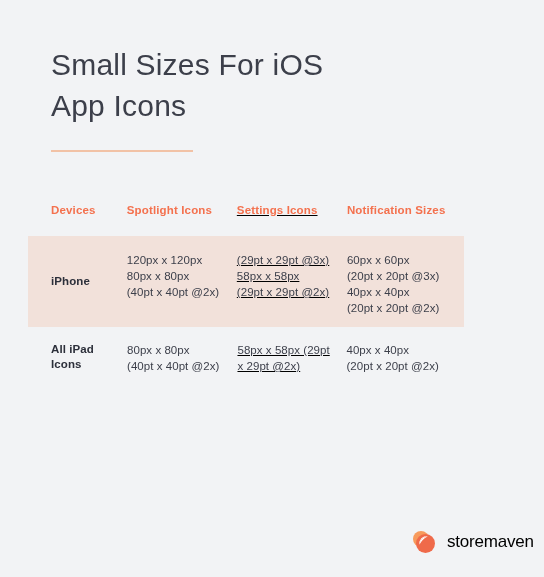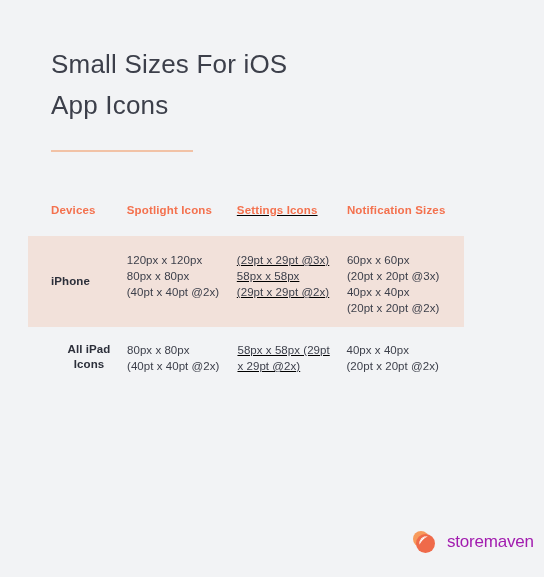--- a/index.html
+++ b/index.html
@@ -21,21 +21,21 @@
   }
 
   
   .title-block {
     position: absolute;
     left: 51px;
     top: 44px;
     width: 420px;
   }
   .title-line {
-    font-size: 26px;
+    font-size: 30px;
     line-height: 41px;
     font-weight: 300;
     color: #3c3f4a;
     letter-spacing: 0.2px;
     white-space: nowrap;
   }
   .title-rule {
     position: absolute;
     left: 51px;
     top: 150px;
@@ -106,41 +106,41 @@
     height: 91px;
     padding-top: 16px;
   }
   .row-iphone .col-device { padding-top: 22px; }
 
   
   .row-ipad {
     height: 60px;
     padding-top: 15px;
   }
-  .row-ipad .col-device { padding-top: 0px; text-align: center; }
+  .row-ipad .col-device { padding-top: 0px; }
   .row-ipad .col-settings { width: 122px; padding-right: 10px; }
 
   
   .logo {
     position: absolute;
     left: 410px;
     top: 528px;
     display: flex;
     align-items: center;
   }
   .logo-mark {
     position: relative;
     width: 28px;
     height: 28px;
     flex: none;
   }
   .logo-word {
     margin-left: 9px;
     font-size: 17px;
-    color: #a21caf;
+    color: #000000;
     letter-spacing: -0.2px;
     font-weight: 400;
   }
 </style>
 </head>
 <body>
 
 <div class="page">
 
   <div class="title-block">

